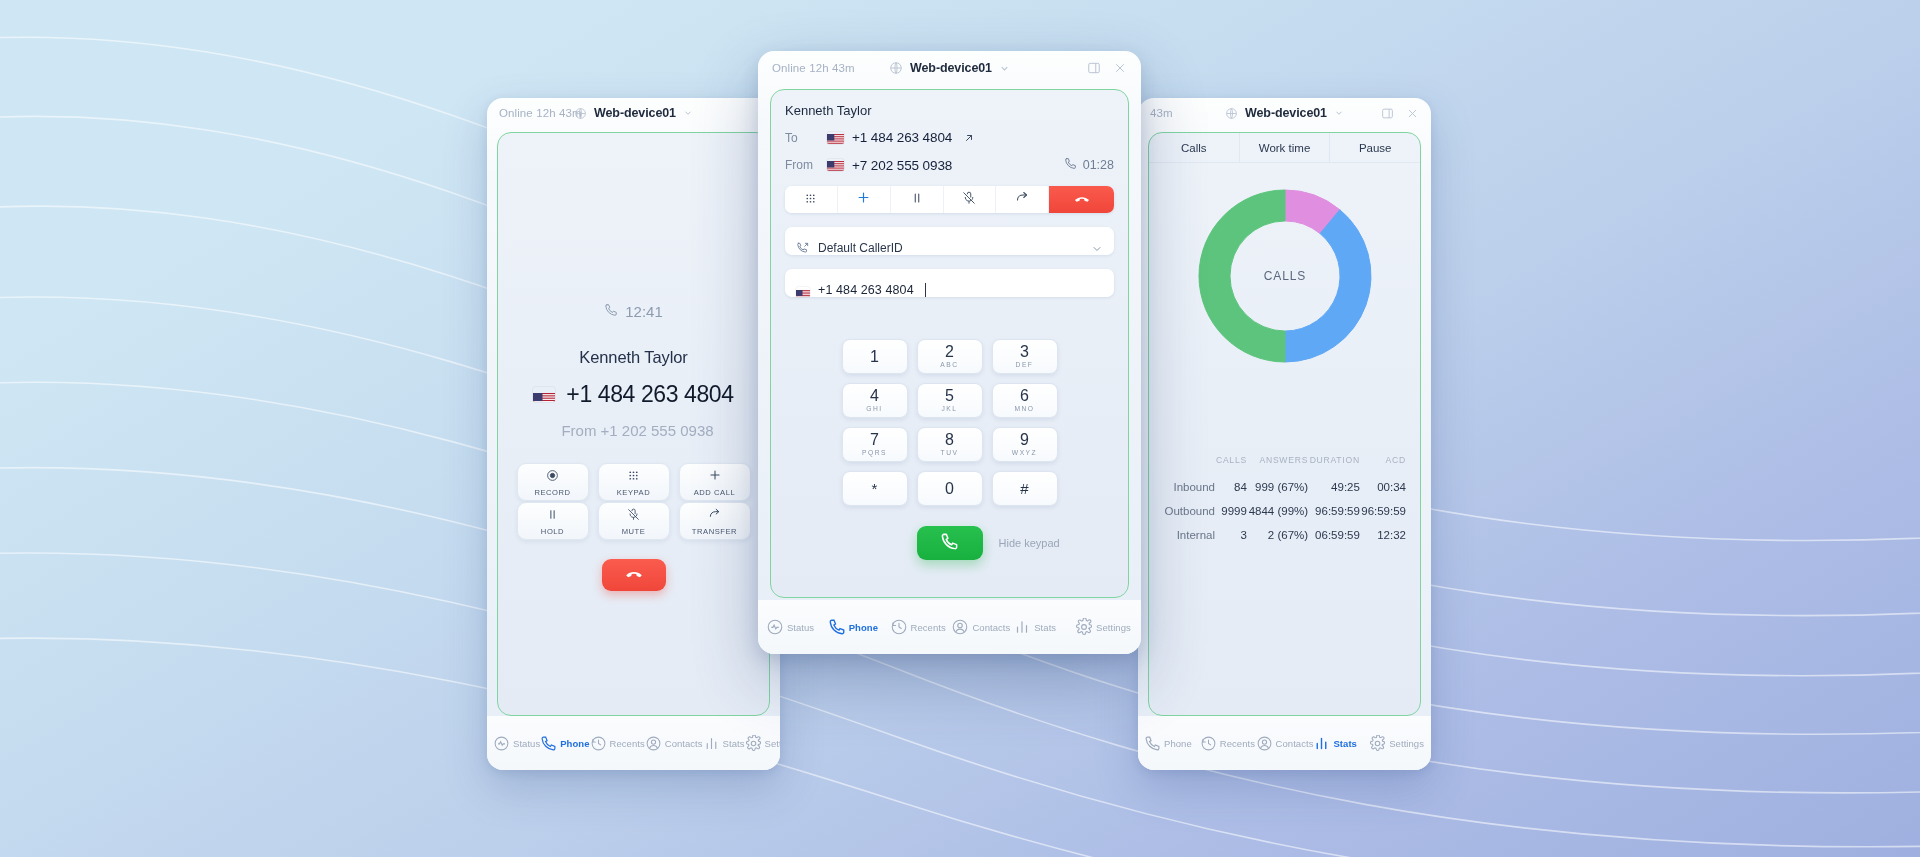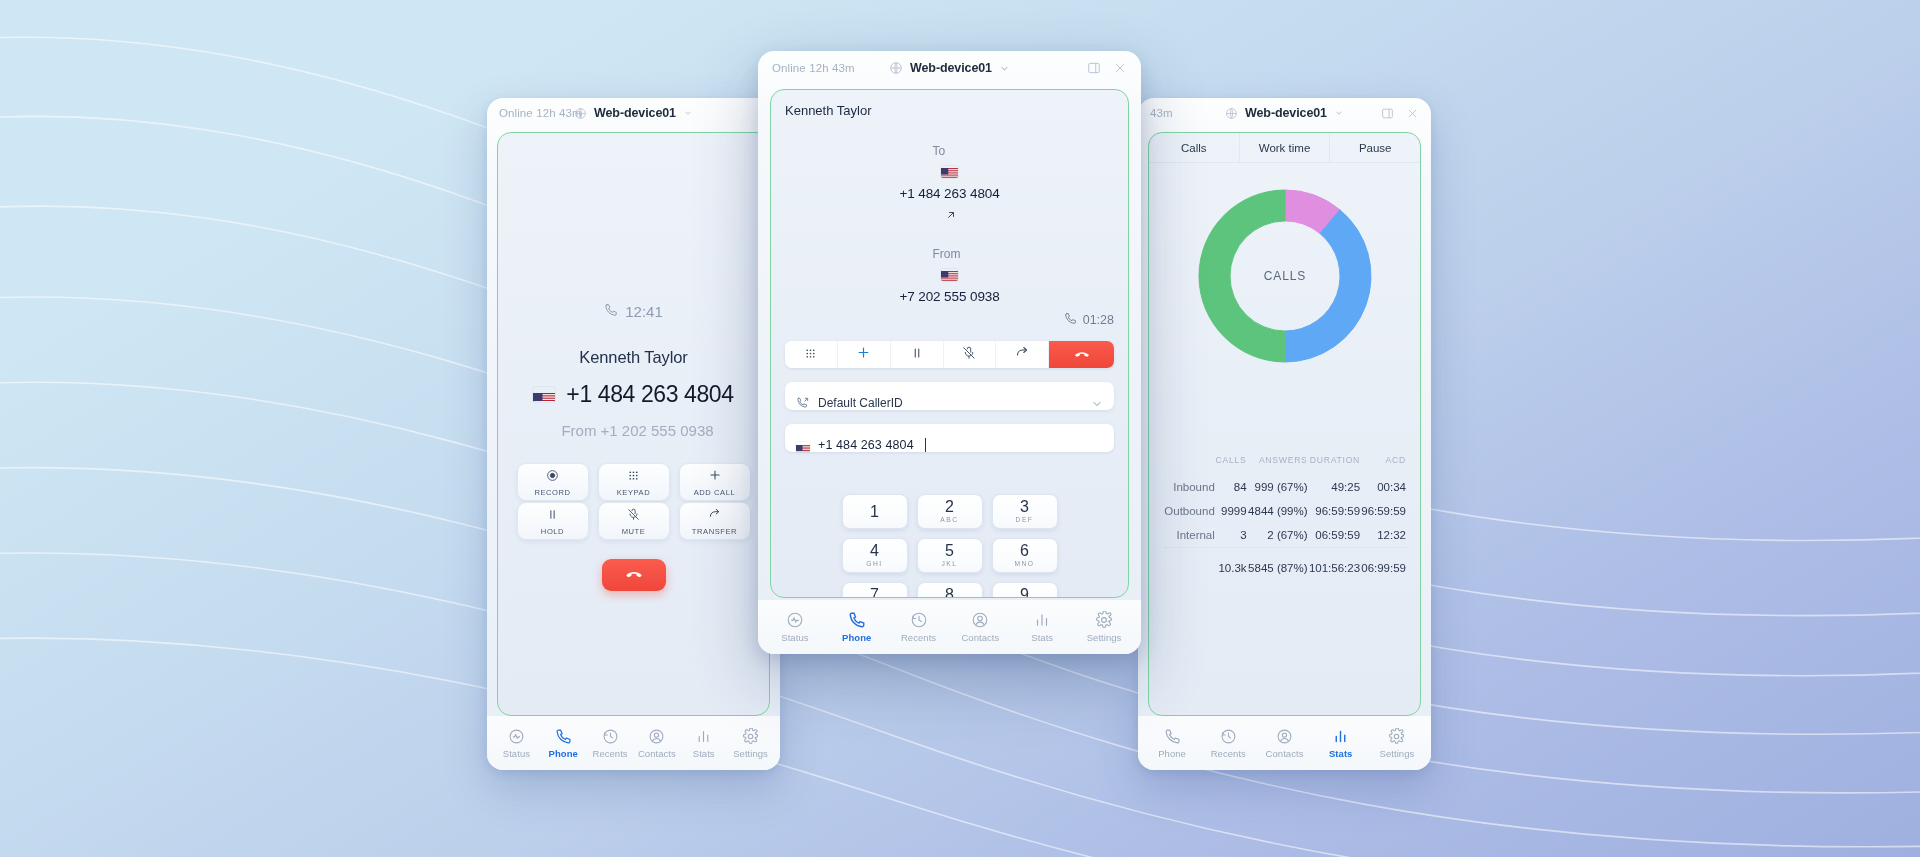--- a/index.html
+++ b/index.html
@@ -45,21 +45,21 @@
   }
 
   
   .navbar {
     position: absolute; left: 0; right: 0; bottom: 0; height: 54px;
     display: flex; align-items: center; justify-content: space-around;
     background: linear-gradient(180deg, #fbfcfe 0%, #f4f8fb 100%);
     padding: 0 6px;
   }
   .nav-item {
-    display: flex; flex-direction: column; align-items: center; gap: 3px;
+    display: flex; flex-direction: row; align-items: center; gap: 3px;
     color: #9fabbd; width: 58px; cursor: pointer;
   }
   .nav-item .nav-label { font-size: 9.5px; letter-spacing: .05px; }
   .nav-item.active { color: #1f6fe0; font-weight: 700; }
   .nav-item svg { display: block; }
 
   
   #win-left { left: 487px; top: 98px; width: 293px; height: 672px; }
   #win-left .screen { bottom: 54px; }
   .lw-body { position: absolute; inset: 0; display: flex; flex-direction: column; align-items: center; }
@@ -105,21 +105,21 @@
   
   #win-center {
     left: 758px; top: 51px; width: 383px; height: 603px;
     box-shadow: 0 26px 64px rgba(30,55,110,.30), 0 6px 18px rgba(30,55,110,.16);
     z-index: 5;
   }
   #win-center .titlebar { height: 34px; padding: 0 14px; }
   #win-center .screen { left: 12px; right: 12px; top: 38px; bottom: 56px; }
   .cw-info { padding: 13px 14px 0 14px; }
   .cw-name { font-size: 13px; color: #1b2840; }
-  .cw-row { margin-top: 26px; display: flex; align-items: center; gap: 8px; flex-direction: column; }
+  .cw-row { margin-top: 12px; display: flex; align-items: center; gap: 8px; }
   .cw-key { font-size: 12px; color: #7d8ba1; width: 34px; }
   .cw-val { font-size: 13.5px; color: #15203a; letter-spacing: -.1px; }
   .cw-dur { margin-left: auto; display: flex; align-items: center; gap: 6px; color: #6f7d93; font-size: 12.5px; }
   .cw-toolbar {
     margin: 13px 14px 0 14px; height: 27px; display: flex; border-radius: 7px; overflow: hidden;
     background: #fff; box-shadow: 0 1px 3px rgba(70,100,150,.14);
   }
   .tb-btn {
     flex: 1; display: flex; align-items: center; justify-content: center;
     border-right: 1px solid #eef2f7; color: #3d4a60; cursor: pointer; background: #fff;
@@ -422,27 +422,20 @@
             <td>96:59:59</td>
             <td>96:59:59</td>
           </tr>
           <tr>
             <td class="lbl">Internal</td>
             <td>3</td>
             <td>2 (67%)</td>
             <td>06:59:59</td>
             <td>12:32</td>
           </tr>
-          <tr class="total">
-            <td class="lbl"></td>
-            <td>10.3k</td>
-            <td>5845 (87%)</td>
-            <td>101:56:23</td>
-            <td>06:99:59</td>
-          </tr>
         </tbody>
       </table>
     </div>
   </div>
 
   <div class="navbar">
     <div class="nav-item">
       <span>
           <svg width="17" height="17" viewBox="0 0 24 24" fill="none" stroke="currentColor" stroke-width="1.7" stroke-linecap="round">
             <path d="M5 3h3l2 5-2.2 1.3a12 12 0 006.9 6.9L16 14l5 2v3a2 2 0 01-2.2 2A17.5 17.5 0 013 5.2 2 2 0 015 3z"></path>

